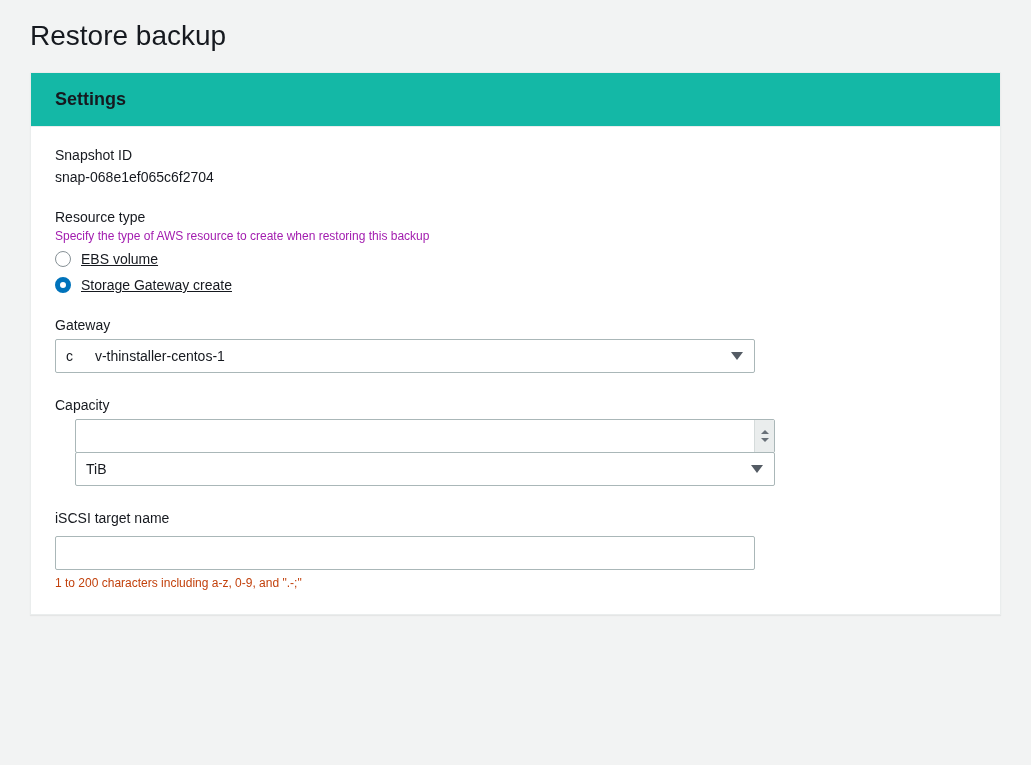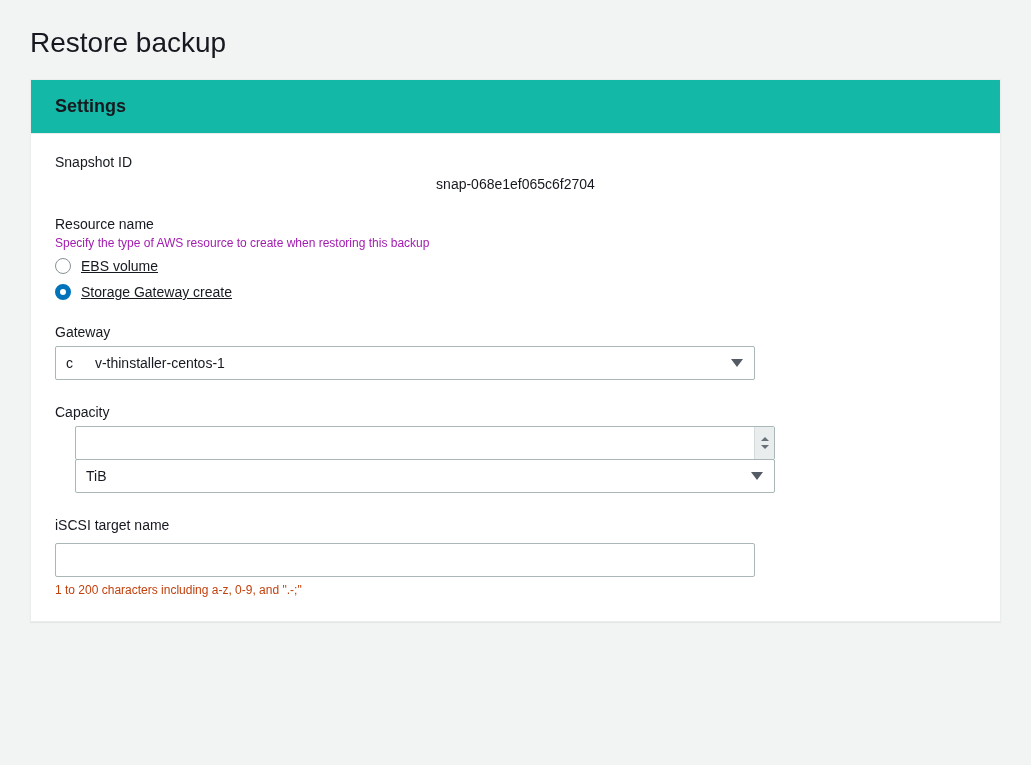--- a/index.html
+++ b/index.html
@@ -8,21 +8,20 @@
       padding: 0;
     }
     body {
       font-family: "Amazon Ember", "Helvetica Neue", Arial, sans-serif;
       background: #f2f3f3;
       color: #16191f;
       padding: 0;
     }
     .page-container {
       padding: 20px 30px;
-      margin-top: 7px;
     }
     .page-title {
       font-size: 28px;
       font-weight: 400;
       margin-bottom: 20px;
       color: #16191f;
     }
     .panel {
       background: #ffffff;
       border: 1px solid #eaeded;
@@ -50,21 +49,20 @@
     .field-label {
       font-size: 14px;
       color: #16191f;
       margin-bottom: 4px;
       display: block;
     }
     .field-value {
       font-size: 14px;
       color: #16191f;
       margin-top: 6px;
-      text-align: center;
     }
     .field-description {
       font-size: 12px;
       color: #a21caf;
       margin-top: 2px;
       margin-bottom: 8px;
     }
     .field-hint {
       font-size: 12px;
       color: #c2410c;
@@ -206,21 +204,21 @@
       <h2>Settings</h2>
     </div>
     <div class="panel-body">
 
       <div class="field-group">
         <div class="field-label">Snapshot ID</div>
         <div class="field-value">snap-068e1ef065c6f2704</div>
       </div>
 
       <div class="field-group">
-        <div class="field-label">Resource name</div>
+        <div class="field-label">Resource type</div>
         <div class="field-description">Specify the type of AWS resource to create when restoring this backup</div>
         <div class="radio-group">
           <div class="radio-option">
             <span class="radio-circle"></span>
             <span class="radio-label">EBS volume</span>
           </div>
           <div class="radio-option">
             <span class="radio-circle selected"></span>
             <span class="radio-label">Storage Gateway create</span>
           </div>

